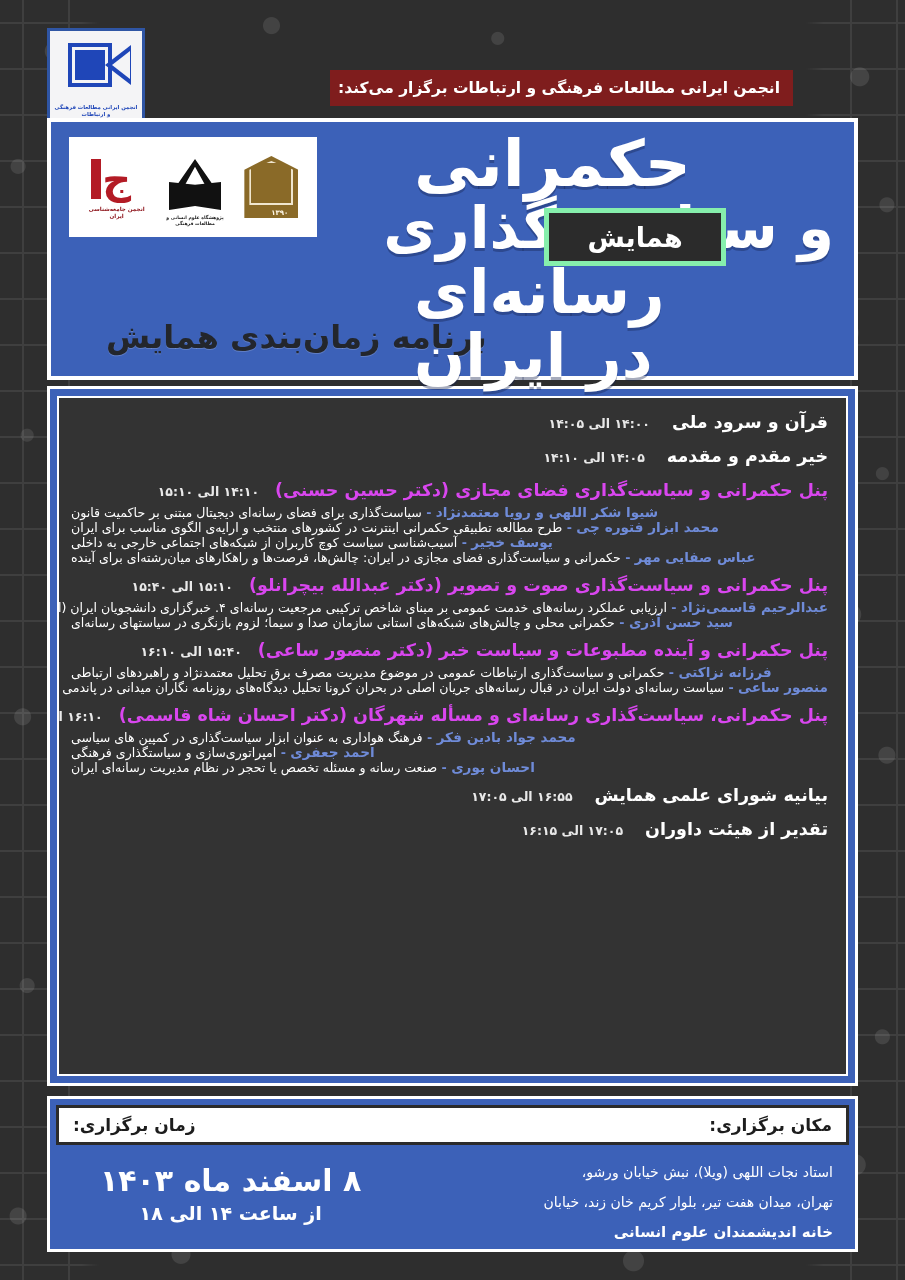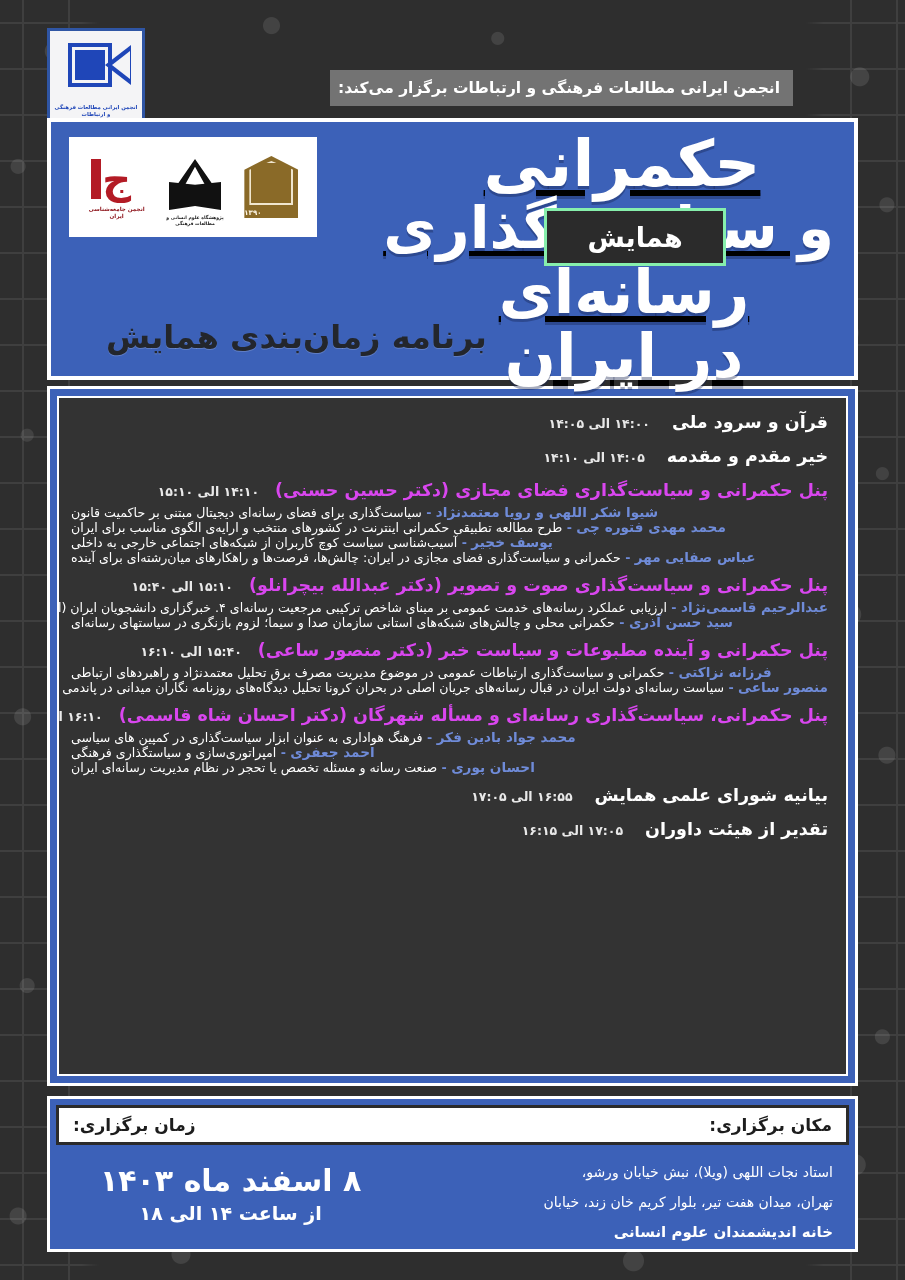--- a/index.html
+++ b/index.html
@@ -62,21 +62,21 @@
   }
 
   
   .topstrip{
     position:absolute; top:0; left:0; right:0; height:118px;
   }
   .organizer-line{
     position:absolute;
     top:70px; right:112px; left:330px;
     height:36px;
-    background:#737373;
+    background:#7f1d1d;
     display:flex; align-items:center; justify-content:flex-end;
     padding-left:8px;
   }
   .organizer-line span{
     color:#ffffff;
     font-size:15.5px;
     font-weight:bold;
     letter-spacing:-.3px;
     white-space:nowrap;
   }
@@ -128,36 +128,35 @@
     height:262px;
     background:#3c61b8;
     border:4px solid #ffffff;
   }
 
   .badge-hamayesh{
     position:absolute;
     top:86px; right:128px;
     width:182px; height:58px;
     background:#2b2b2b;
-    border:3px solid #86efac;
+    border:5px solid #86efac;
     display:flex; align-items:center; justify-content:center;
     z-index:6;
   }
   .badge-hamayesh span{
     color:#ffffff; font-size:27px; font-weight:bold;
     letter-spacing:5px;
   }
 
   .hero-title{
     position:absolute;
     top:10px; right:20px;
     width:420px;
-    text-align:center;
+    text-align:left;
     z-index:4;
-    text-decoration:underline;
   }
   .hero-title .ln{
     color:#ffffff;
     font-weight:bold;
     font-size:62px;
     line-height:64px;
     letter-spacing:-1px;
     white-space:nowrap;
     text-shadow:0 3px 0 rgba(20,35,80,.38);
   }
@@ -192,22 +191,22 @@
     position:relative;
     clip-path:polygon(50% 0%,100% 22%,100% 100%,0 100%,0 22%);
   }
   .logo-hhs .inner{
     position:absolute; inset:5px 5px 13px 5px;
     border:2px solid #f0e6cf;
     clip-path:polygon(50% 0%,100% 20%,100% 100%,0 100%,0 20%);
   }
   .logo-hhs .yr{
     position:absolute; bottom:1px; left:0; right:0;
-    text-align:left; color:#fdf6e5;
-    font-size:7px; font-weight:bold; letter-spacing:1px;
+    text-align:center; color:#fdf6e5;
+    font-size:7px; font-weight:bold; letter-spacing:1px;padding-left:17px;
   }
 
   .logo-ihcs{ width:56px; height:62px; position:relative; }
   .logo-ihcs .book{
     position:absolute; top:26px; left:2px;
     width:52px; height:28px;
     background:#111;
     clip-path:polygon(0 0,50% 10%,100% 0,100% 100%,50% 86%,0 100%);
   }
   .logo-ihcs .arc{
@@ -441,21 +440,21 @@
           <span class="stitle">خیر مقدم و مقدمه</span>
           <span class="stime">۱۴:۰۵ الی ۱۴:۱۰</span>
         </div>
         <div class="sess-block">
           <div class="sess-head">
             <span class="stitle">پنل حکمرانی و سیاست‌گذاری فضای مجازی (دکتر حسین حسنی)</span>
             <span class="stime">۱۴:۱۰ الی ۱۵:۱۰</span>
           </div>
           <div class="speakers">
             <div class="spk"><span class="nm">شیوا شکر اللهی و رویا معتمدنژاد</span><span class="dash"> - </span><span>سیاست‌گذاری برای فضای رسانه‌ای دیجیتال مبتنی بر حاکمیت قانون</span></div>
-            <div class="spk"><span class="nm">محمد مهدی فتوره چی</span><span class="dash"> - </span><span>طرح مطالعه تطبیقی حکمرانی اینترنت در کشورهای منتخب و ارایه‌ی الگوی مناسب برای ایران</span></div>
+            <div class="spk"><span class="nm">محمد ابزار فتوره چی</span><span class="dash"> - </span><span>طرح مطالعه تطبیقی حکمرانی اینترنت در کشورهای منتخب و ارایه‌ی الگوی مناسب برای ایران</span></div>
             <div class="spk"><span class="nm">یوسف خجیر</span><span class="dash"> - </span><span>آسیب‌شناسی سیاست کوچ کاربران از شبکه‌های اجتماعی خارجی به داخلی</span></div>
             <div class="spk"><span class="nm">عباس صفایی مهر</span><span class="dash"> - </span><span>حکمرانی و سیاست‌گذاری فضای مجازی در ایران: چالش‌ها، فرصت‌ها و راهکارهای میان‌رشته‌ای برای آینده</span></div>
           </div>
         </div>
         <div class="sess-block">
           <div class="sess-head">
             <span class="stitle">پنل حکمرانی و سیاست‌گذاری صوت و تصویر (دکتر عبدالله بیچرانلو)</span>
             <span class="stime">۱۵:۱۰ الی ۱۵:۴۰</span>
           </div>
           <div class="speakers">

